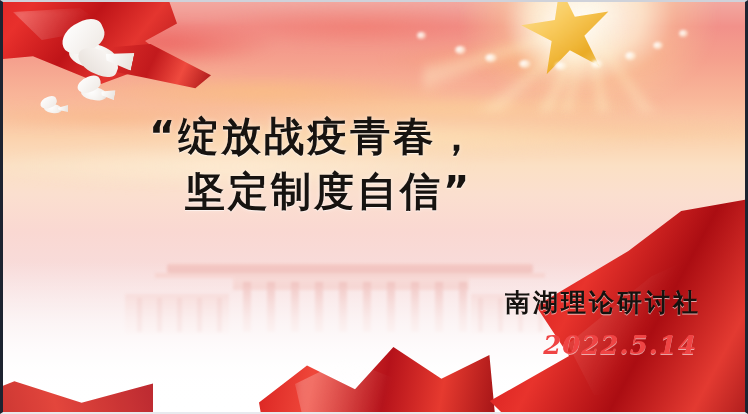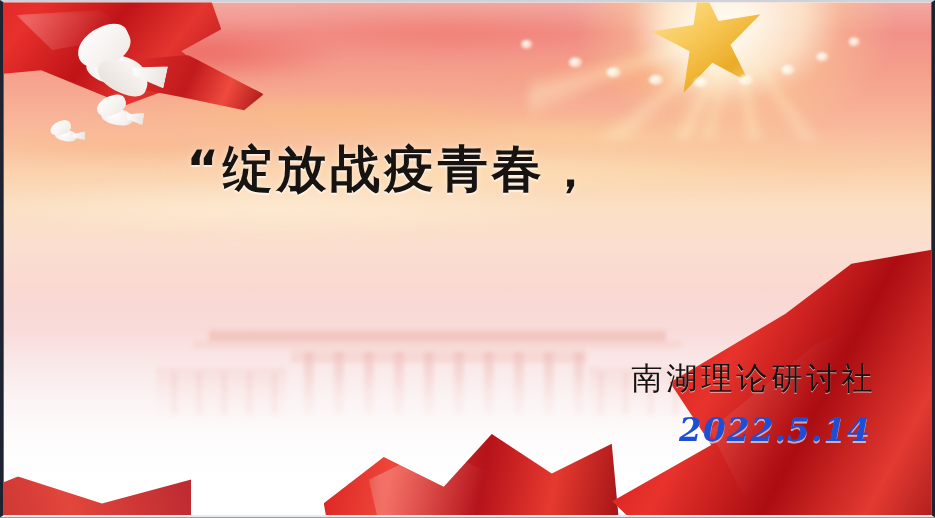--- a/index.html
+++ b/index.html
@@ -177,30 +177,30 @@
     font-family:"DejaVu Sans","Liberation Sans",sans-serif;
   }
   #title-line-1{padding-left:146px;}
   #title-line-2{padding-left:182px;display:flex;align-items:baseline;gap:26px;}
   #subject-label{font-size:39px;letter-spacing:4px;}
 
   #org-block{
     position:absolute;right:44px;top:284px;text-align:right;color:#15120f;
   }
   #org-name{
-    font-size:25px;font-weight:400;letter-spacing:3px;
+    font-size:25px;font-weight:700;letter-spacing:3px;
     font-family:"DejaVu Sans","Liberation Sans",sans-serif;
     text-shadow:0 1px 0 rgba(255,255,255,.6);
     white-space:nowrap;
   }
   #org-date{
     margin-top:11px;margin-right:4px;
     font-family:"DejaVu Serif","Liberation Serif",serif;
     font-style:italic;font-weight:700;
-    font-size:26px;letter-spacing:1px;color:#1d4ed8;
+    font-size:26px;letter-spacing:1px;color:#ef4444;
     text-shadow:0 1px 0 rgba(255,255,255,.6);
   }
 </style>
 </head>
 <body>
 
 <div id="slide">
 
   <div class="layer" id="sky-base"></div>
   <div class="layer" id="sky-clouds"></div>
@@ -273,20 +273,21 @@
   <div id="white-fade"></div>
   <div id="silk-left"></div>
   <div id="silk-mid"></div>
   <div id="silk-mid-hi"></div>
   <div id="silk-right"></div>
   <div id="silk-right-hi"></div>
 
   <div id="title-block">
     <div class="title-line" id="title-line-1">“绽放战疫青春，</div>
     <div class="title-line" id="title-line-2">
+      <span>坚定制度自信”</span>
     </div>
   </div>
 
   <div id="org-block">
     <div id="org-name">南湖理论研讨社</div>
     <div id="org-date">2022.5.14</div>
   </div>
 
 </div>
 

